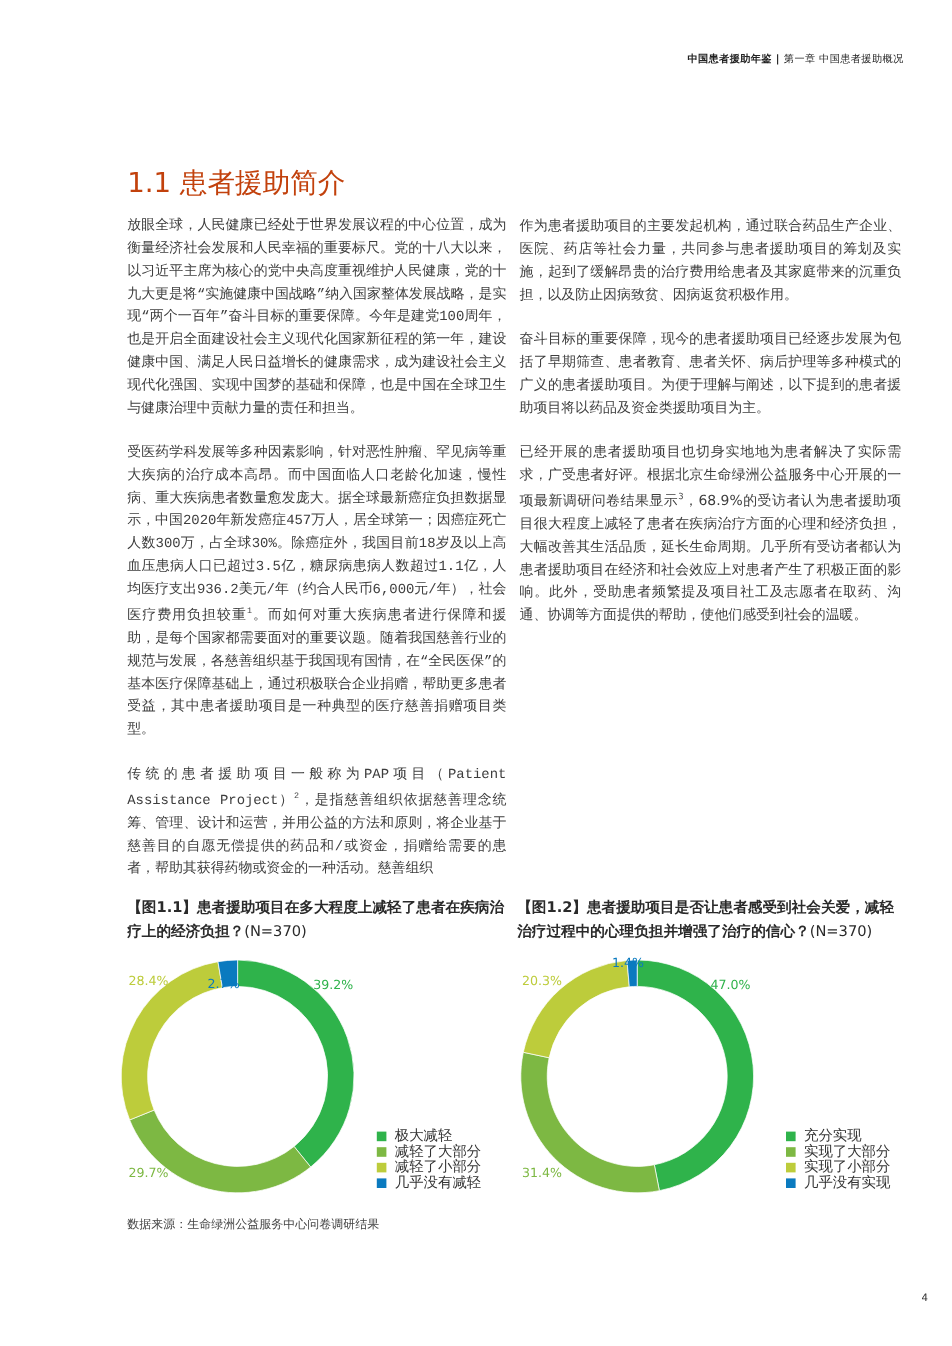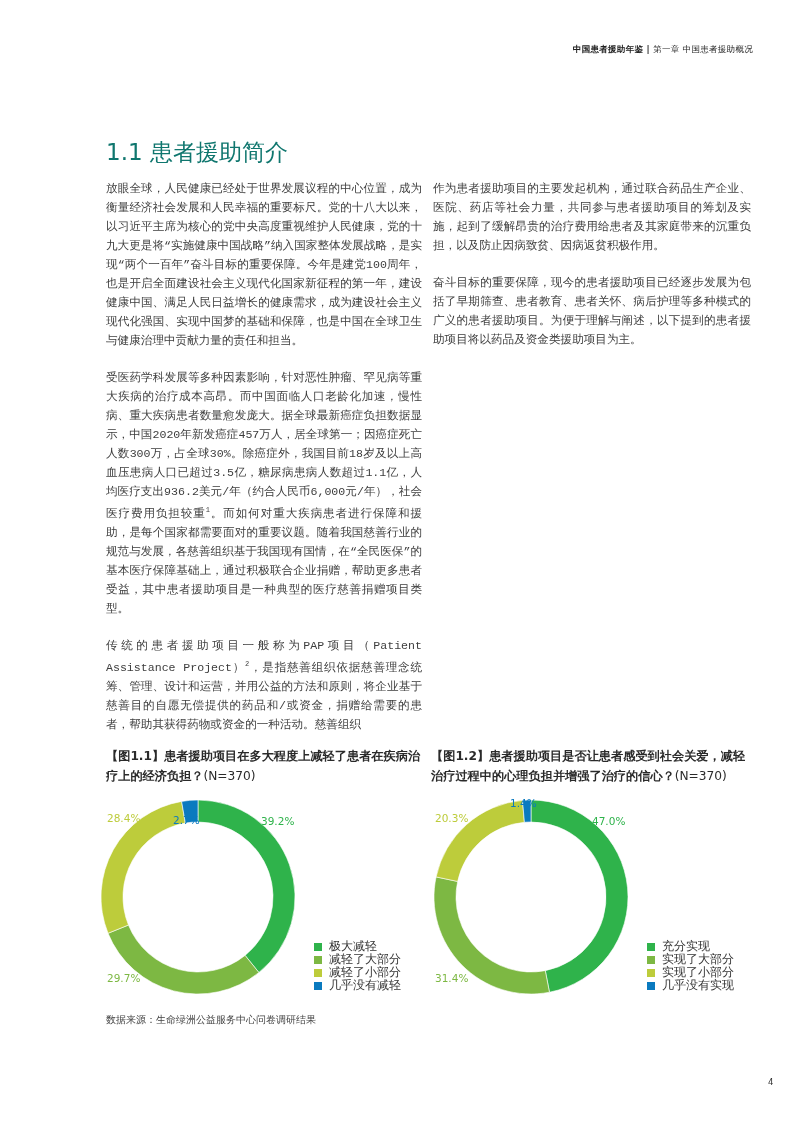--- a/index.html
+++ b/index.html
@@ -1,20 +1,20 @@
 <!DOCTYPE html>
 <html><head>
 <meta charset="utf-8">
 <style>
   html, body { margin: 0; padding: 0; background: #ffffff; }
   body { width: 793px; height: 1122px; position: relative; overflow: hidden;
          font-family: "DejaVu Sans", "Liberation Sans", sans-serif; color: #3a3a3a; }
   .header { position: absolute; top: 44px; right: 40px; font-size: 8.5px; color: #222; letter-spacing: 0.3px; }
   .header .b { font-weight: bold; }
-  .title { position: absolute; left: 106px; top: 137px; font-size: 23px; color: #0f766e; font-weight: normal; margin: 0; }
+  .title { position: absolute; left: 106px; top: 137px; font-size: 23px; color: #c2410c; font-weight: normal; margin: 0; }
   .col { position: absolute; top: 179px; width: 316px; font-size: 11.6px; line-height: 19px; color: #3d3d3d; }
   .col.left { left: 106px; font-family: Liberation Mono, monospace; }
   .col.right { left: 433px; width: 318px; }
   .col p { margin: 0 0 18px 0; text-align: justify; }
   sup { font-size: 7px; }
   .fig-title { position: absolute; top: 746px; font-size: 12.2px; line-height: 20px; font-weight: bold; color: #2a2a2a; width: 320px; }
   .fig-title .n { font-weight: normal; }
   .fig1 { left: 106px; } .fig2 { left: 431px; }
   .chart { position: absolute; top: 788px; width: 320px; height: 215px; }
   .chart1 { left: 100px; } .chart2 { left: 425px; }
@@ -37,20 +37,21 @@
 
 <div class="col left">
   <p>放眼全球，人民健康已经处于世界发展议程的中心位置，成为衡量经济社会发展和人民幸福的重要标尺。党的十八大以来，以习近平主席为核心的党中央高度重视维护人民健康，党的十九大更是将“实施健康中国战略”纳入国家整体发展战略，是实现“两个一百年”奋斗目标的重要保障。今年是建党100周年，也是开启全面建设社会主义现代化国家新征程的第一年，建设健康中国、满足人民日益增长的健康需求，成为建设社会主义现代化强国、实现中国梦的基础和保障，也是中国在全球卫生与健康治理中贡献力量的责任和担当。</p>
   <p><span>受医药学科发展等多种因素影响，针对恶性肿瘤、罕见病等重大疾病的治疗成本高昂。而中国面临人口老龄化加速，慢性病、重大疾病患者数量愈发庞大。据全球最新癌症负担数据显示，中国2020年新发癌症457万人，居全球第一；因癌症死亡人数300万，占全球30%。除癌症外，我国目前18岁及以上高血压患病人口已超过3.5亿，糖尿病患病人数超过1.1亿，人均医疗支出936.2美元/年（约合人民币6,000元/年），社会医疗费用负担较重</span><sup>1</sup><span>。而如何对重大疾病患者进行保障和援助，是每个国家都需要面对的重要议题。随着我国慈善行业的规范与发展，各慈善组织基于我国现有国情，在“全民医保”的基本医疗保障基础上，通过积极联合企业捐赠，帮助更多患者受益，其中患者援助项目是一种典型的医疗慈善捐赠项目类型。</span></p>
   <p><span>传统的患者援助项目一般称为PAP项目（Patient Assistance Project）</span><sup>2</sup><span>，是指慈善组织依据慈善理念统筹、管理、设计和运营，并用公益的方法和原则，将企业基于慈善目的自愿无偿提供的药品和/或资金，捐赠给需要的患者，帮助其获得药物或资金的一种活动。慈善组织</span></p>
 </div>
 
 <div class="col right">
   <p>作为患者援助项目的主要发起机构，通过联合药品生产企业、医院、药店等社会力量，共同参与患者援助项目的筹划及实施，起到了缓解昂贵的治疗费用给患者及其家庭带来的沉重负担，以及防止因病致贫、因病返贫积极作用。</p>
   <p>奋斗目标的重要保障，现今的患者援助项目已经逐步发展为包括了早期筛查、患者教育、患者关怀、病后护理等多种模式的广义的患者援助项目。为便于理解与阐述，以下提到的患者援助项目将以药品及资金类援助项目为主。</p>
+  <p><span>已经开展的患者援助项目也切身实地地为患者解决了实际需求，广受患者好评。根据北京生命绿洲公益服务中心开展的一项最新调研问卷结果显示</span><sup>3</sup><span>，68.9%的受访者认为患者援助项目很大程度上减轻了患者在疾病治疗方面的心理和经济负担，大幅改善其生活品质，延长生命周期。几乎所有受访者都认为患者援助项目在经济和社会效应上对患者产生了积极正面的影响。此外，受助患者频繁提及项目社工及志愿者在取药、沟通、协调等方面提供的帮助，使他们感受到社会的温暖。</span></p>
 </div>
 
 <div class="fig-title fig1">
   <span>【图1.1】患者援助项目在多大程度上减轻了患者在疾病治疗上的经济负担？</span><span class="n">(N=370)</span>
 </div>
 <div class="chart chart1">
   <svg width="320" height="215">
     <g transform="translate(98,109)">
       <path fill="#2fb34b" d="M0,-97 A97,97 0 0 1 60.88606204519799,75.51084325200124 L47.07685209680257,58.38467261752673 A75,75 0 0 0 0,-75 Z" stroke="#fff" stroke-width="0.6"></path>
       <path fill="#7db843" d="M60.88606204519799,75.51084325200124 A97,97 0 0 1 -89.9621798734621,36.27404295656675 L-69.55838650009956,28.046940430335116 A75,75 0 0 0 47.07685209680257,58.38467261752673 Z" stroke="#fff" stroke-width="0.6"></path>
@@ -91,21 +92,21 @@
       <path fill="#2fb34b" d="M0,-97 A97,97 0 0 1 18.457003509202245,95.22782692816892 L14.2708790019605,73.62976308879041 A75,75 0 0 0 0,-75 Z" stroke="#fff" stroke-width="0.6"></path>
       <path fill="#7db843" d="M18.457003509202245,95.22782692816892 A97,97 0 0 1 -94.89506056155267,-20.097947184208937 L-73.37246950635516,-15.539649884697631 A75,75 0 0 0 14.2708790019605,73.62976308879041 Z" stroke="#fff" stroke-width="0.6"></path>
       <path fill="#bdcc3b" d="M-94.89506056155267,-20.097947184208937 A97,97 0 0 1 -8.513074948200911,-96.62570856105694 L-6.5822744444852415,-74.71059940287908 A75,75 0 0 0 -73.37246950635516,-15.539649884697631 Z" stroke="#fff" stroke-width="0.6"></path>
       <path fill="#0a7abf" d="M-8.513074948200911,-96.62570856105694 A97,97 0 0 1 -2.3758147903458653e-14,-97 L-1.8369701987210297e-14,-75 A75,75 0 0 0 -6.5822744444852415,-74.71059940287908 Z" stroke="#fff" stroke-width="0.6"></path>
     </g>
   </svg>
   <div class="pct" style="left:167px;top:27px;color:#2fb34b">47.0%</div>
   <div class="pct" style="left:10px;top:184px;color:#7db843">31.4%</div>
   <div class="pct" style="left:10px;top:24px;color:#bdcc3b">20.3%</div>
   <div class="pct" style="left:85px;top:9px;color:#0a7abf">1.4%</div>
-  <div class="legend" style="left:222px;top:152px">
+  <div class="legend" style="left:230px;top:152px">
     <div class="row">
         <span class="sw" style="background:#2fb34b"></span>
         <span>充分实现</span>
       </div>
     <div class="row">
         <span class="sw" style="background:#7db843"></span>
         <span>实现了大部分</span>
       </div>
     <div class="row">
         <span class="sw" style="background:#bdcc3b"></span>

